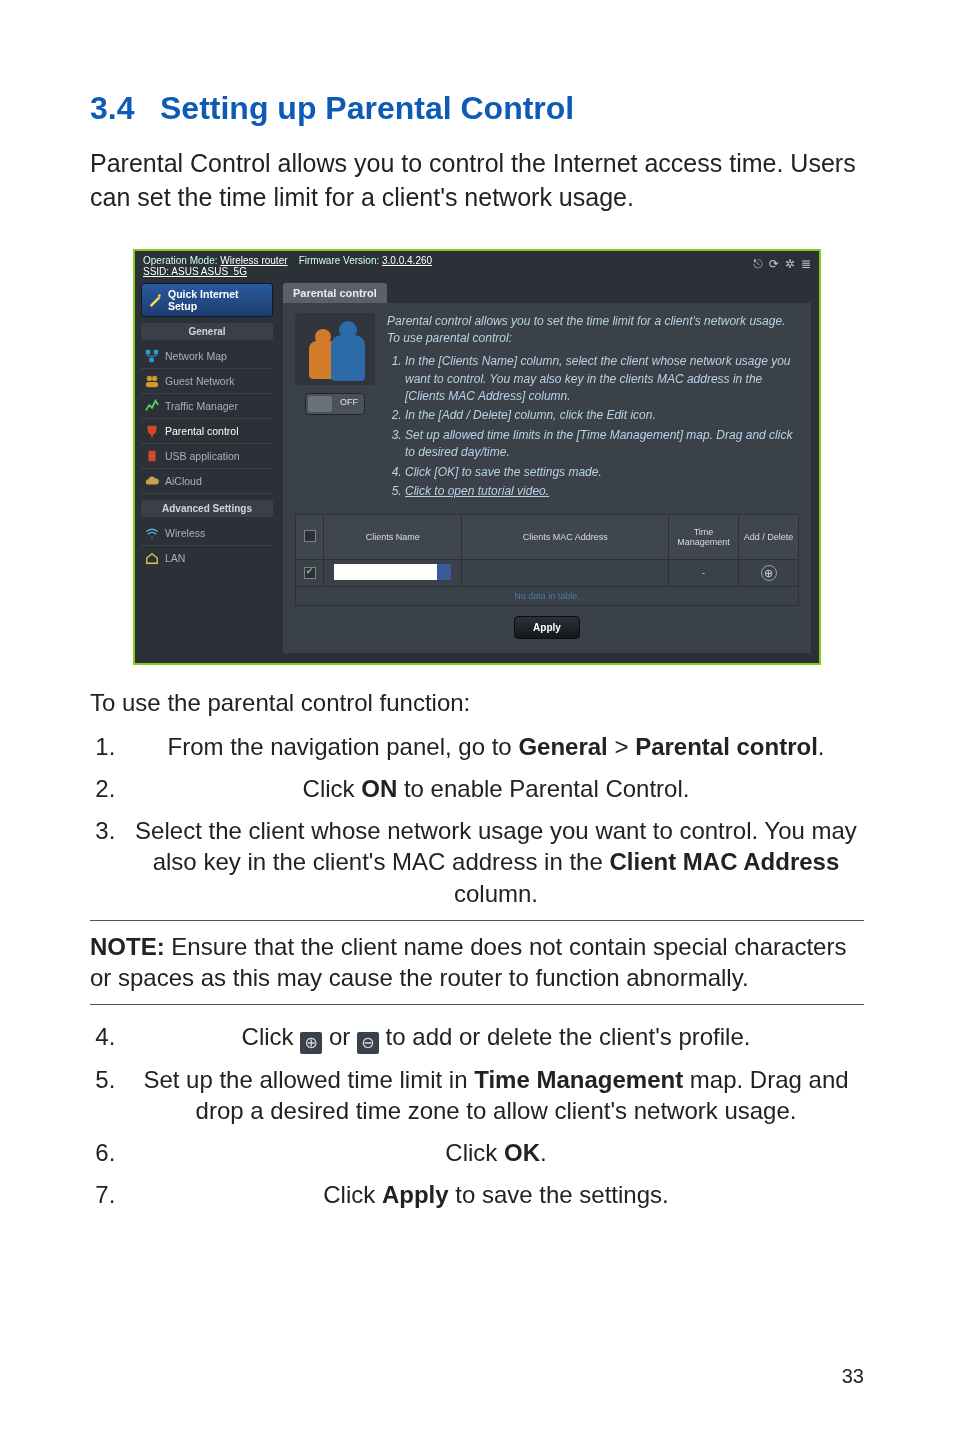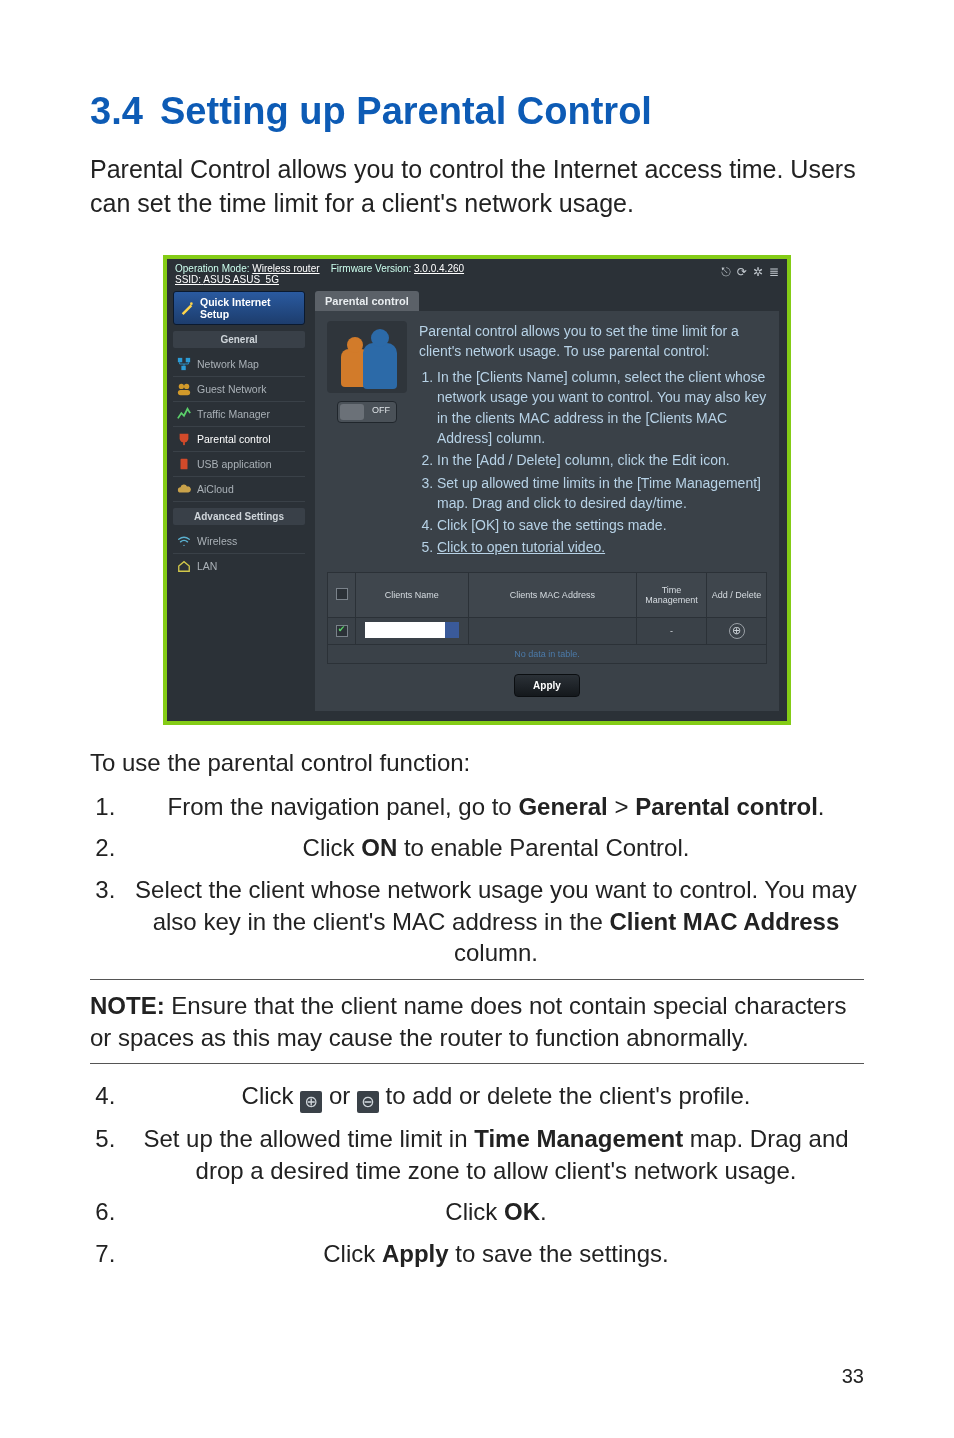--- a/index.html
+++ b/index.html
@@ -1,21 +1,21 @@
 <!DOCTYPE html>
 <html><head>
 <meta charset="utf-8">
 <style>
   * { box-sizing: border-box; margin: 0; padding: 0; }
   html, body { width: 954px; height: 1438px; background: #fff; font-family: "Segoe UI", Arial, sans-serif; color: #222; }
   .page { padding: 90px 90px 0 90px; position: relative; height: 100%; }
-  h1 { color: #0d5bb5; font-size: 38px; font-weight: 700; margin-bottom: 20px; }
+  h1 { color: #0d5bb5; font-size: 32px; font-weight: 700; margin-bottom: 20px; }
   h1 .num { display: inline-block; width: 70px; }
   .lead { font-size: 25px; line-height: 1.35; margin-bottom: 34px; }
-  .figure { width: 628px; margin: 0 auto 24px auto; background: #2b3137; border: 4px solid #84cc16; }
+  .figure { width: 688px; margin: 0 auto 24px auto; background: #2b3137; border: 2px solid #84cc16; }
   .topbar { display: flex; align-items: flex-start; padding: 4px 8px 2px 8px; font-size: 10px; color: #9ec; }
   .topbar .left { flex: 1; }
   .topbar .left .row1 span { color: #cfe; }
   .topbar .left .row1 a { color: #fff; text-decoration: underline; }
   .topbar .left .row2 { color: #fff; text-decoration: underline; }
   .topbar .icons { display: flex; gap: 6px; color: #bfc6cc; font-size: 12px; padding-top: 2px; }
   .mainrow { display: flex; }
   .sidebar { width: 144px; padding: 4px 6px 8px 6px; }
   .qis { background: linear-gradient(#2a5aa0,#1d3d6d); border: 1px solid #0b1a2f; border-radius: 3px; color: #fff; font-size: 10.5px; font-weight: 600; padding: 4px 6px; display: flex; gap: 6px; align-items: center; margin-bottom: 6px; }
   .qis .icn { width: 14px; height: 14px; display: inline-block; }
@@ -25,21 +25,21 @@
   .nav-item .nicn { width: 14px; height: 14px; display: inline-flex; align-items: center; justify-content: center; }
   .content { flex: 1; padding: 4px 8px 10px 4px; }
   .tab { background: #5b6168; color: #e9edf0; font-size: 11px; font-weight: 700; display: inline-block; padding: 4px 10px; border-radius: 3px 3px 0 0; }
   .panel { background: #3a4148; padding: 10px 12px 14px 12px; }
   .introrow { display: flex; gap: 12px; }
   .avatar { width: 80px; height: 72px; background: #2f353b; border-radius: 4px; position: relative; overflow: hidden; flex: 0 0 auto; }
   .avatar .fig1 { position:absolute; left:14px; bottom:6px; width:28px; height:38px; background:#d27b2a; border-radius:8px 8px 4px 4px; }
   .avatar .h1a { position:absolute; left:20px; bottom:40px; width:16px; height:16px; background:#d27b2a; border-radius:50%; }
   .avatar .fig2 { position:absolute; left:36px; bottom:4px; width:34px; height:46px; background:#2c6aa8; border-radius:10px 10px 4px 4px; }
   .avatar .h2a { position:absolute; left:44px; bottom:46px; width:18px; height:18px; background:#2c6aa8; border-radius:50%; }
-  .introtxt { color: #b7d2e6; font-size: 14px; line-height: 1.45; }
+  .introtxt { color: #b7d2e6; font-size: 12px; font-style: italic; line-height: 1.45; }
   .introtxt ol { padding-left: 18px; margin-top: 6px; }
   .introtxt li { margin-bottom: 2px; }
   .introtxt .u { text-decoration: underline; }
   .toggle { margin-top: 8px; width: 60px; height: 22px; background: #4a5158; border: 1px solid #20262c; border-radius: 4px; position: relative; margin-left: 10px; }
   .toggle .knob { position:absolute; left:2px; top:2px; width:24px; height:16px; background:#6b7178; border-radius:3px; }
   .toggle .lbl { position:absolute; right:6px; top:3px; font-size:9px; color:#dfe4e8; }
   .tbl { width: 100%; margin-top: 12px; border-collapse: collapse; font-size: 9px; color: #d7dde2; }
   .tbl th { background: #3f464d; font-weight: 400; padding: 12px 4px; border: 1px solid #2b3137; }
   .tbl td { background: #3a4148; padding: 4px; border: 1px solid #2b3137; text-align: center; }
   .chk { width: 12px; height: 12px; display:inline-block; border:1px solid #7a828a; background:#2b3137; }

